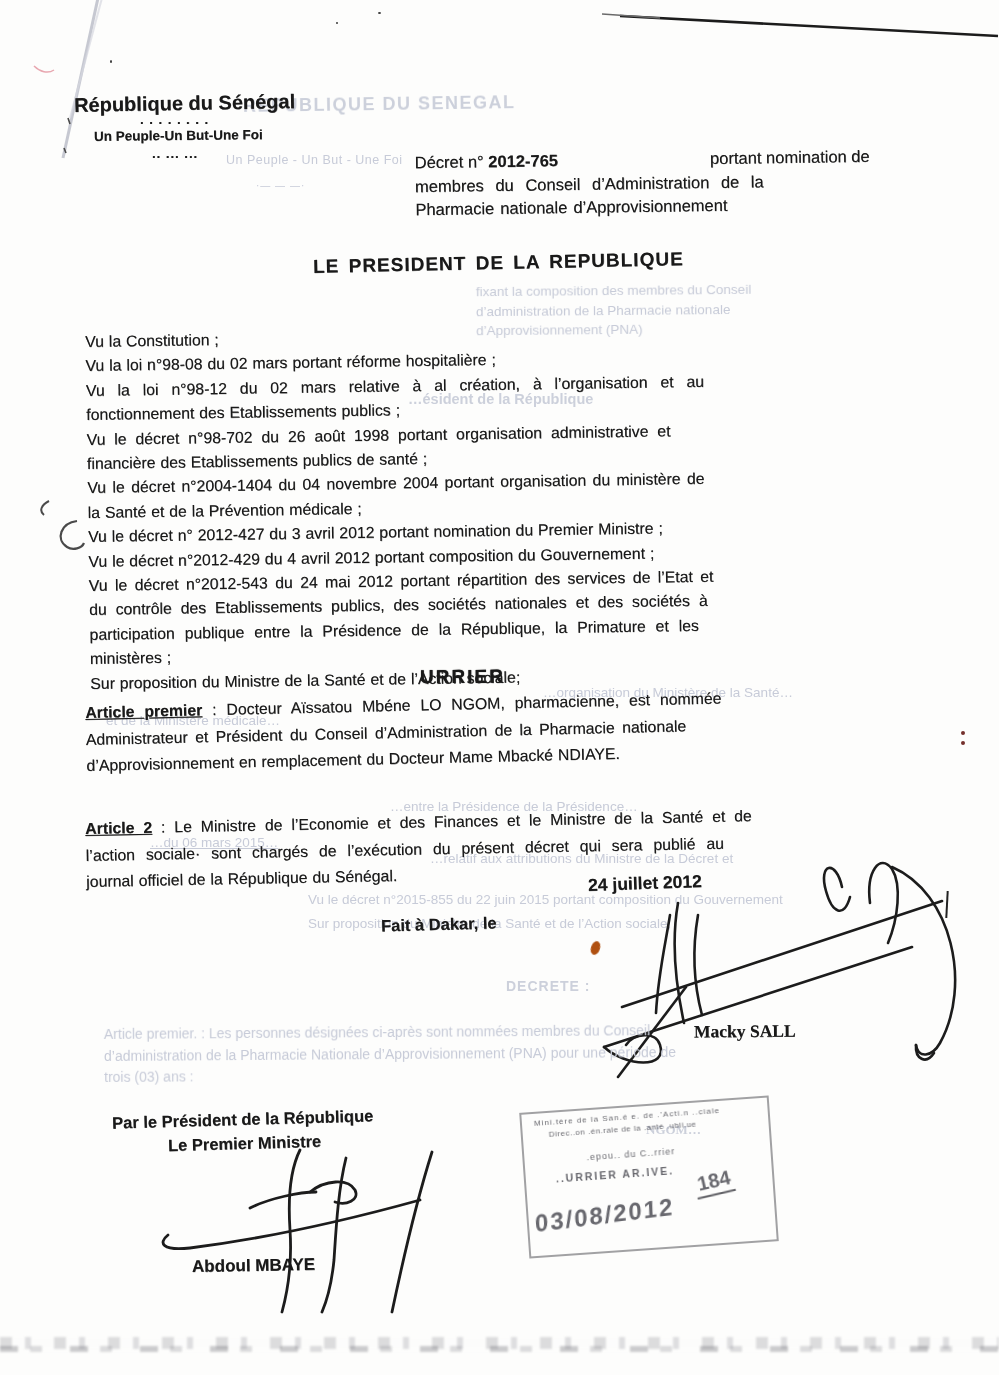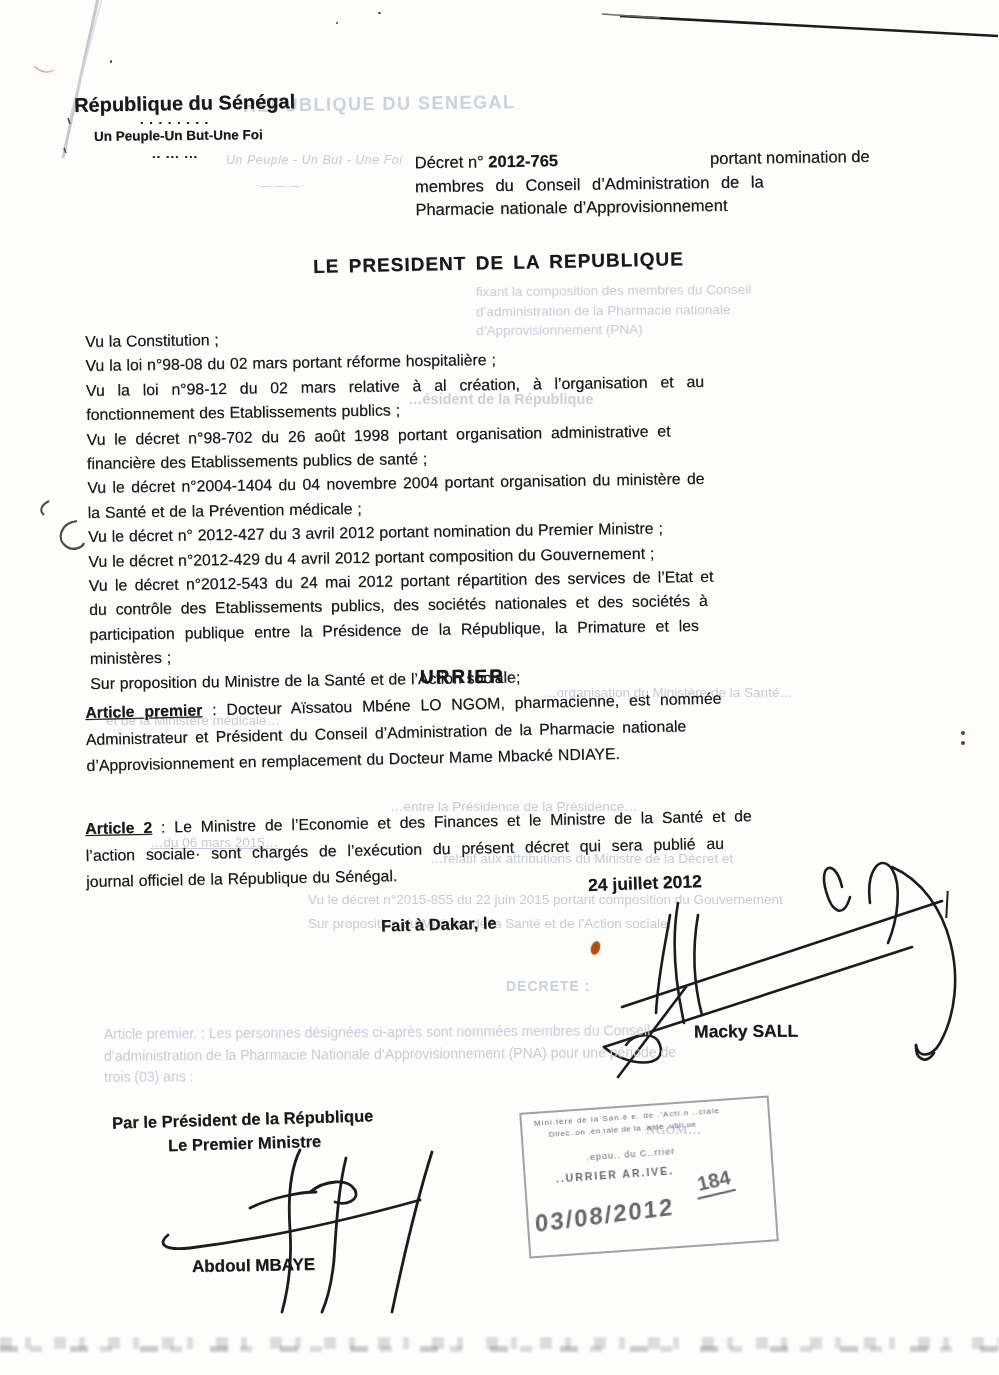--- a/index.html
+++ b/index.html
@@ -14,21 +14,21 @@
   .b{font-weight:bold;}
   .ghost{color:#c7cbd8;filter:blur(.35px);}
   .ghostb{color:#ccd0db;font-weight:bold;filter:blur(.45px);}
 
   
   .country{left:74px;top:92px;font-size:20px;font-weight:bold;transform:rotate(-1deg);}
   .dots1{left:140px;top:112px;font-size:13px;font-weight:bold;letter-spacing:1px;}
   .motto{left:94px;top:128px;font-size:13.5px;font-weight:bold;transform:rotate(-.6deg);}
   .dots2{left:152px;top:146px;font-size:13px;font-weight:bold;letter-spacing:1px;}
   .gh-country{left:243px;top:94px;font-size:18px;letter-spacing:1.5px;transform:rotate(-.8deg);}
-  .gh-motto{left:226px;top:153px;font-size:12.5px;font-style:italic;letter-spacing:.5px;}
+  .gh-motto{left:226px;top:153px;font-size:12.5px;letter-spacing:.5px;}
   .gh-sep{left:256px;top:180px;font-size:10px;letter-spacing:1px;}
 
   
   .decree{left:415px;top:148px;width:455px;font-size:16.5px;line-height:23.5px;transform:rotate(-.8deg);}
   .decree .l1{display:flex;justify-content:space-between;}
   .decree .l2{word-spacing:7px;}
   .decree .l3{word-spacing:1.5px;}
 
   .heading{left:313px;top:252px;font-size:19px;font-weight:bold;letter-spacing:1px;word-spacing:3px;transform:rotate(-1.2deg);}
 
@@ -43,21 +43,21 @@
 
   .decrete{left:420px;top:666px;font-size:19px;font-weight:bold;letter-spacing:2px;text-shadow:0 0 1px #2a2a2a;transform:rotate(-.4deg);}
 
   .art{font-size:15.8px;line-height:26.5px;}
   .art1{left:85px;top:700px;transform:rotate(-1.3deg);transform-origin:0 0;}
   .art2{left:85px;top:816px;transform:rotate(-1.1deg);transform-origin:0 0;}
   .artlabel{font-weight:bold;text-decoration:underline;}
 
   .date{left:588px;top:873px;font-size:17.5px;font-weight:bold;transform:rotate(-2deg);}
   .place{left:381px;top:915px;font-size:16.5px;font-weight:bold;transform:rotate(-1.5deg);}
-  .presname{left:694px;top:1021px;font-size:17.5px;font-weight:bold;transform:rotate(-.5deg);}
+  .presname{left:694px;top:1021px;font-size:17.5px;font-weight:bold;transform:rotate(-.5deg);font-family:Liberation Serif, serif;}
 
   .gm-sante{left:543px;top:685px;font-size:13.5px;}
   .gm-prev{left:106px;top:713px;font-size:13.5px;}
   .gm-b{left:390px;top:799px;font-size:13.5px;}
   .gm-c{left:150px;top:835px;font-size:13.5px;text-decoration:underline;}
   .gm-d{left:430px;top:851px;font-size:13.5px;}
   .gm-e{left:308px;top:892px;font-size:13.5px;}
   .gm-f{left:308px;top:916px;font-size:13.5px;}
   .gm-g{left:466px;top:978px;font-size:14px;font-weight:bold;letter-spacing:1px;margin-left:40px;}
   .gm-i{left:646px;top:1122px;font-size:13px;font-weight:bold;font-family:Liberation Serif, serif;}

